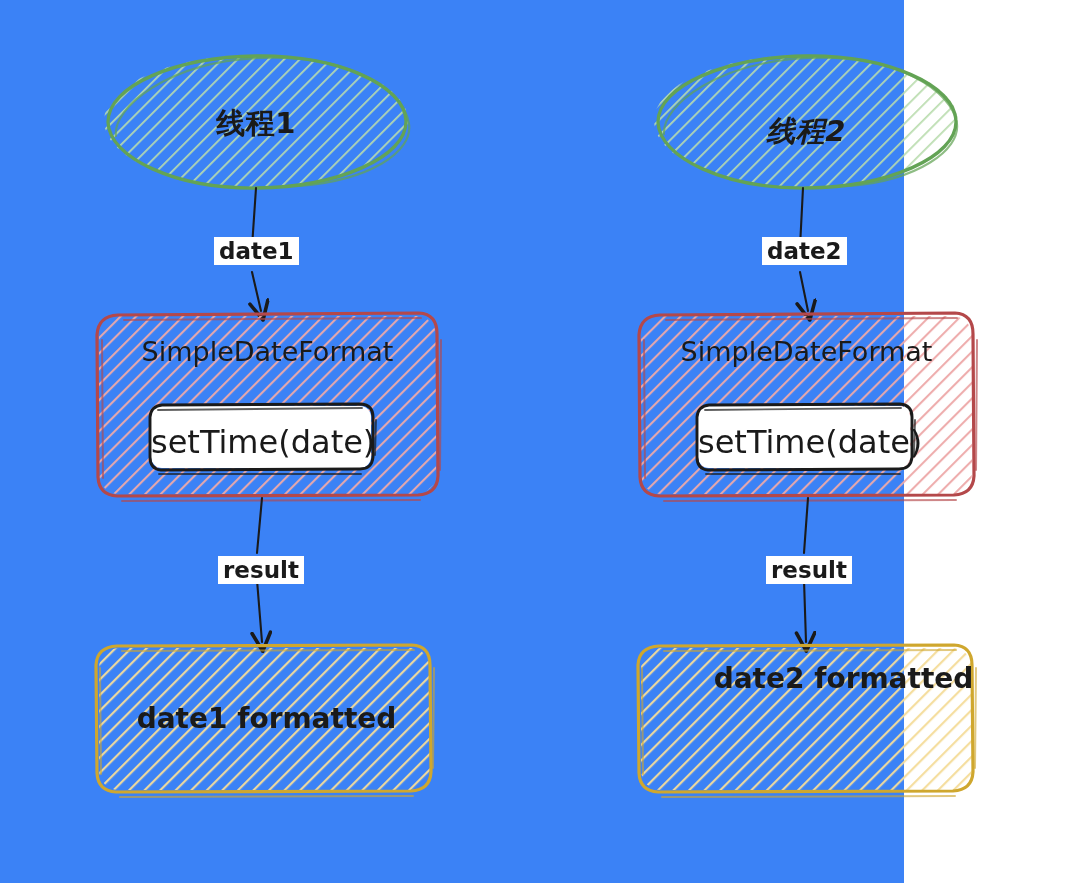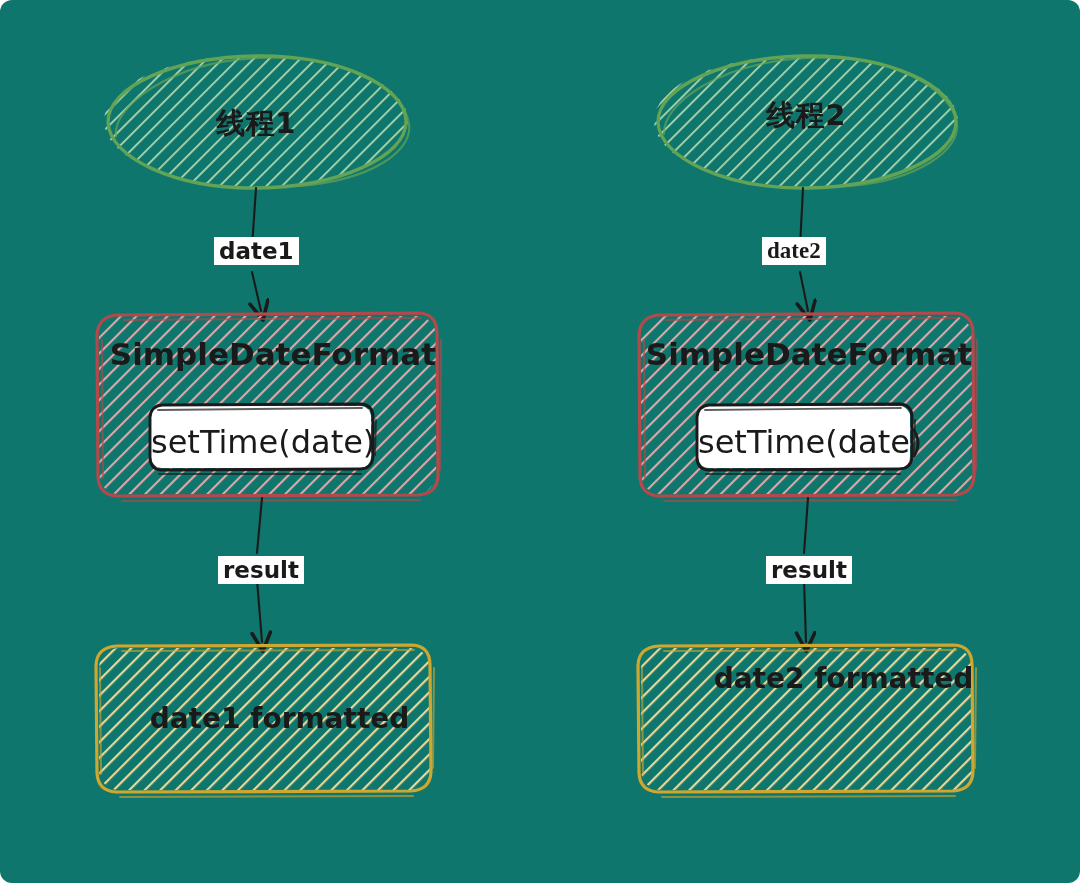--- a/index.html
+++ b/index.html
@@ -9,24 +9,23 @@
     background: #ffffff;
   }
   body {
     width: 1080px;
     height: 883px;
     font-family: "DejaVu Sans", sans-serif;
     overflow: hidden;
   }
   #canvas {
     position: relative;
-    width: 1080px;
+    width: 904px;
     height: 883px;
-    background: #0f766e;
-    border-radius: 12px;
+    background: #3b82f6;
   }
   svg.diagram {
     position: absolute;
     top: 0;
     left: 0;
     width: 1080px;
     height: 883px;
   }
   .node-label {
     position: absolute;
@@ -35,23 +34,22 @@
     font-family: "DejaVu Sans", sans-serif;
     pointer-events: none;
     white-space: nowrap;
   }
   .thread-label {
     font-size: 29px;
     font-weight: 600;
     letter-spacing: 0.5px;
   }
   .sdf-label {
-    font-size: 31px;
-    font-weight: 700;
-    text-align: right;
+    font-size: 27px;
+    font-weight: 400;
   }
   .method-label {
     font-size: 32px;
     font-weight: 500;
   }
   .result-box-label {
     font-size: 28px;
     font-weight: 600;
   }
   .edge-label {
@@ -160,25 +158,25 @@
   <div class="node-label thread-label" style="left:106px; top:104px; width:300px;">线程1</div>
 
   <div class="edge-label" style="left:214px; top:237px;">date1</div>
 
   <div class="node-label sdf-label" style="left:99px; top:336px; width:337px;">SimpleDateFormat</div>
 
   <div class="node-label method-label" style="left:151px; top:423px; width:220px;">setTime(date)</div>
 
   <div class="edge-label" style="left:218px; top:556px;">result</div>
 
-  <div class="node-label result-box-label" style="left:114px; top:702px; width:331px;">date1 formatted</div>
+  <div class="node-label result-box-label" style="left:101px; top:702px; width:331px;">date1 formatted</div>
 
-  <div class="node-label thread-label" style="left:656px; top:96px; width:300px;">线程2</div>
+  <div class="node-label thread-label" style="left:656px; top:112px; width:300px;font-style:italic;">线程2</div>
 
-  <div class="edge-label" style="left:762px; top:237px;font-family:Liberation Serif, serif;">date2</div>
+  <div class="edge-label" style="left:762px; top:237px;">date2</div>
 
   <div class="node-label sdf-label" style="left:641px; top:336px; width:331px;">SimpleDateFormat</div>
 
   <div class="node-label method-label" style="left:698px; top:423px; width:212px;">setTime(date)</div>
 
   <div class="edge-label" style="left:766px; top:556px;">result</div>
 
   <div class="node-label result-box-label" style="left:641px; top:662px; width:331px;margin-left:37px;">date2 formatted</div>
 
 </div>

